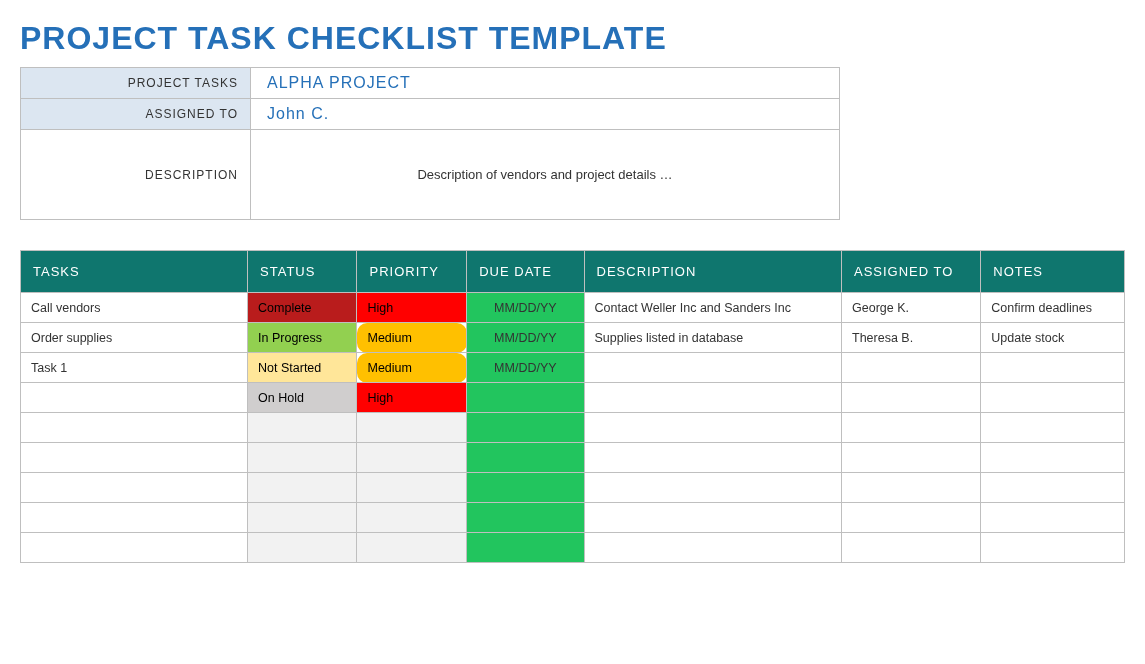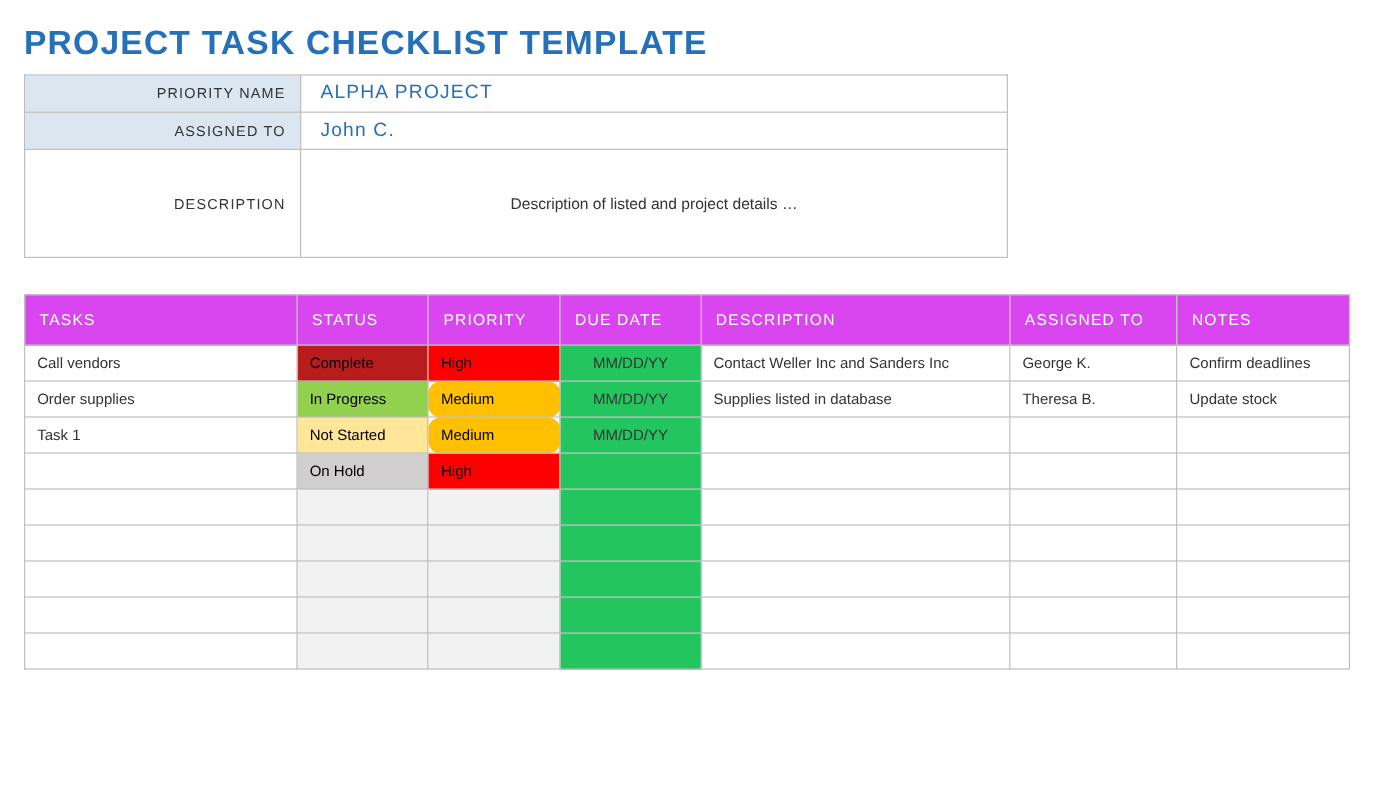--- a/index.html
+++ b/index.html
@@ -6,21 +6,21 @@
   body {
     margin: 0;
     padding: 20px;
     font-family: "Century Gothic", "Segoe UI", Arial, sans-serif;
     font-size: 13px;
     color: #333;
     background: #fff;
     width: 1145px;
   }
   .title {
-    font-size: 28px;
+    font-size: 32px;
     font-weight: bold;
     color: #2570b8;
     letter-spacing: 1px;
     margin-bottom: 10px;
   }
   .info-table {
     border-collapse: collapse;
     width: 820px;
     margin-bottom: 30px;
   }
@@ -56,21 +56,21 @@
   }
   .task-table {
     border-collapse: collapse;
     width: 1105px;
   }
   .task-table th, .task-table td {
     border: 1px solid #bfbfbf;
     padding: 0;
   }
   .task-table th {
-    background: #d946ef;
+    background: #0f766e;
     color: #fff;
     font-weight: normal;
     text-align: left;
     letter-spacing: 1px;
     font-size: 13px;
     height: 42px;
     padding: 0 12px;
   }
   .task-table td {
     height: 30px;
@@ -99,30 +99,30 @@
   .pr-low    { background: #9bdcf2; color:#000; }
 </style>
 </head>
 <body>
 
 <div class="title">PROJECT TASK CHECKLIST TEMPLATE</div>
 
 <table class="info-table">
   <tbody>
       <tr>
-    <td class="info-label">PRIORITY NAME</td>
+    <td class="info-label">PROJECT TASKS</td>
     <td class="info-value">ALPHA PROJECT</td>
   </tr>
   <tr>
     <td class="info-label">ASSIGNED TO</td>
     <td class="info-value">John C.</td>
   </tr>
   <tr>
     <td class="info-desc-label">DESCRIPTION</td>
-    <td class="info-desc-value">Description of listed and project details …</td>
+    <td class="info-desc-value">Description of vendors and project details …</td>
   </tr>
 </tbody>
   </table>
 
 <table class="task-table">
   <thead>
     <tr>
       <th class="col-task">TASKS</th>
       <th class="col-status">STATUS</th>
       <th class="col-prio">PRIORITY</th>

